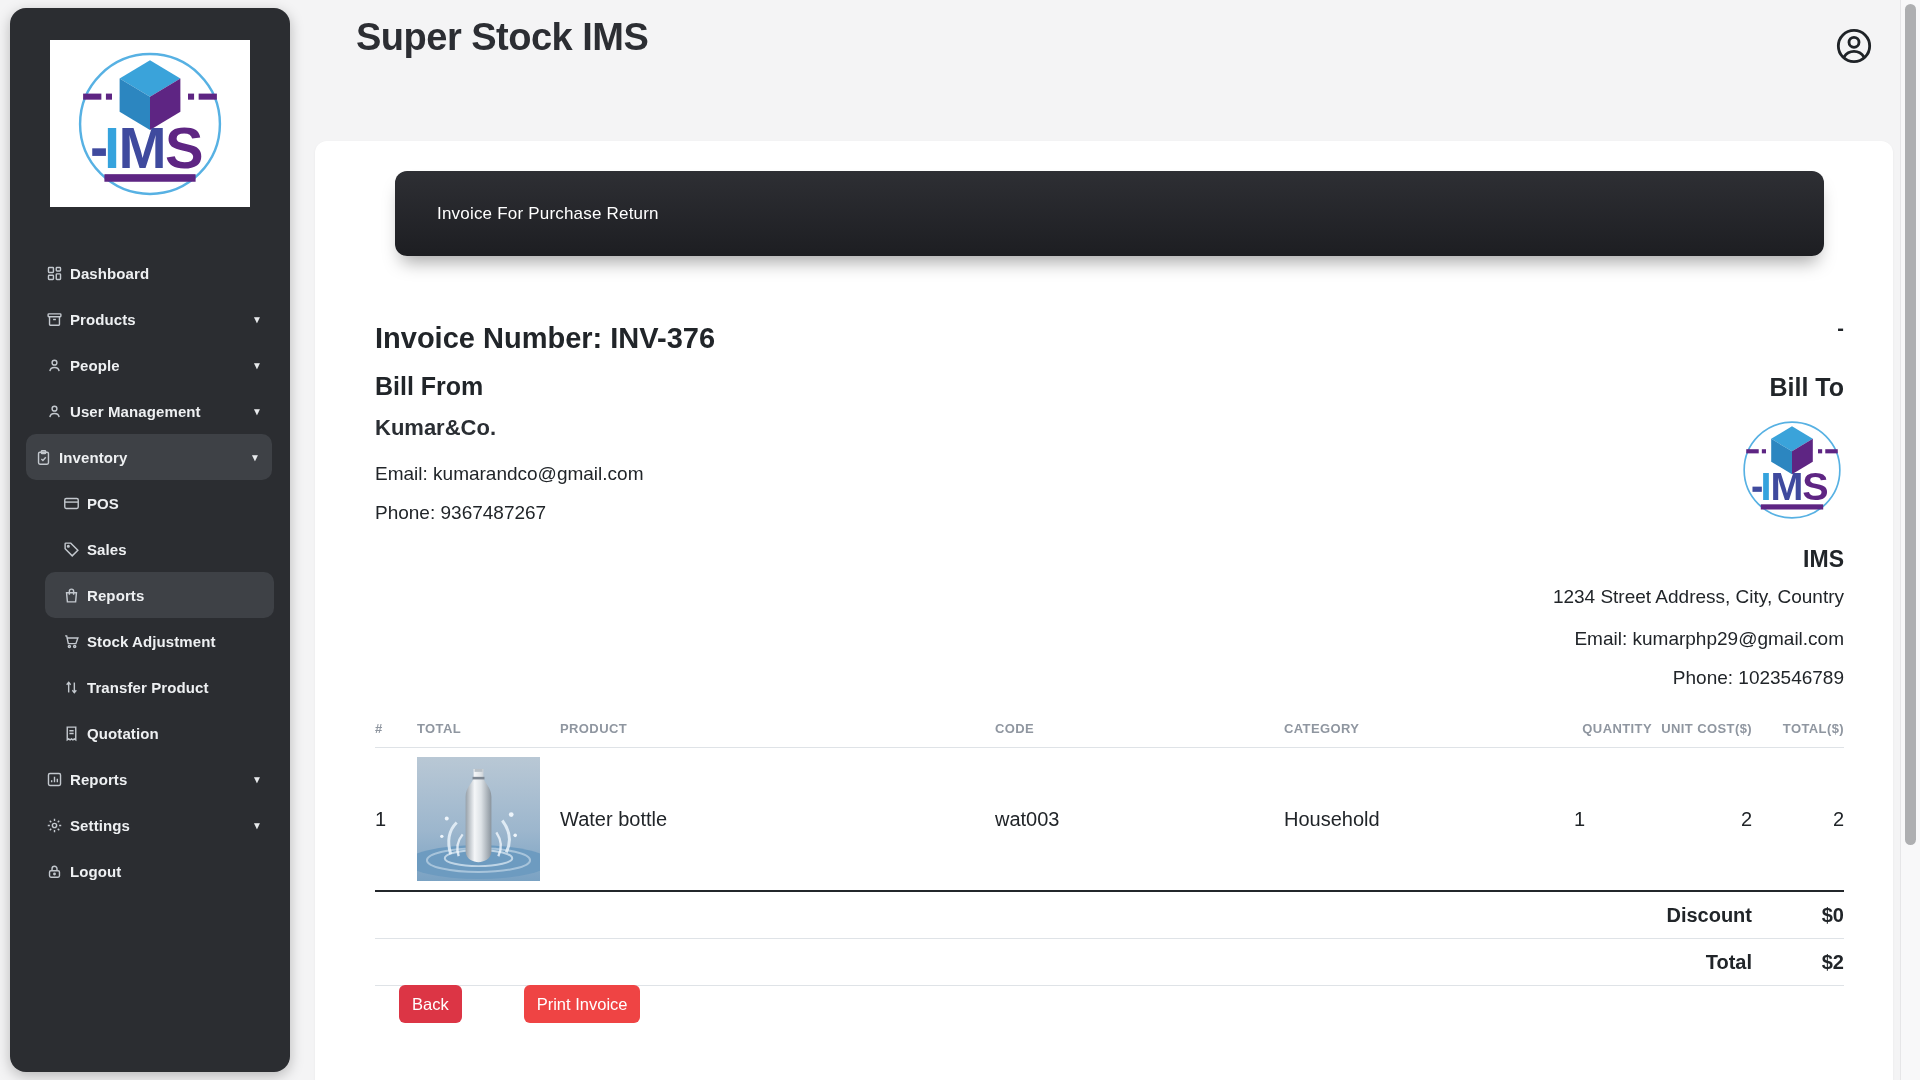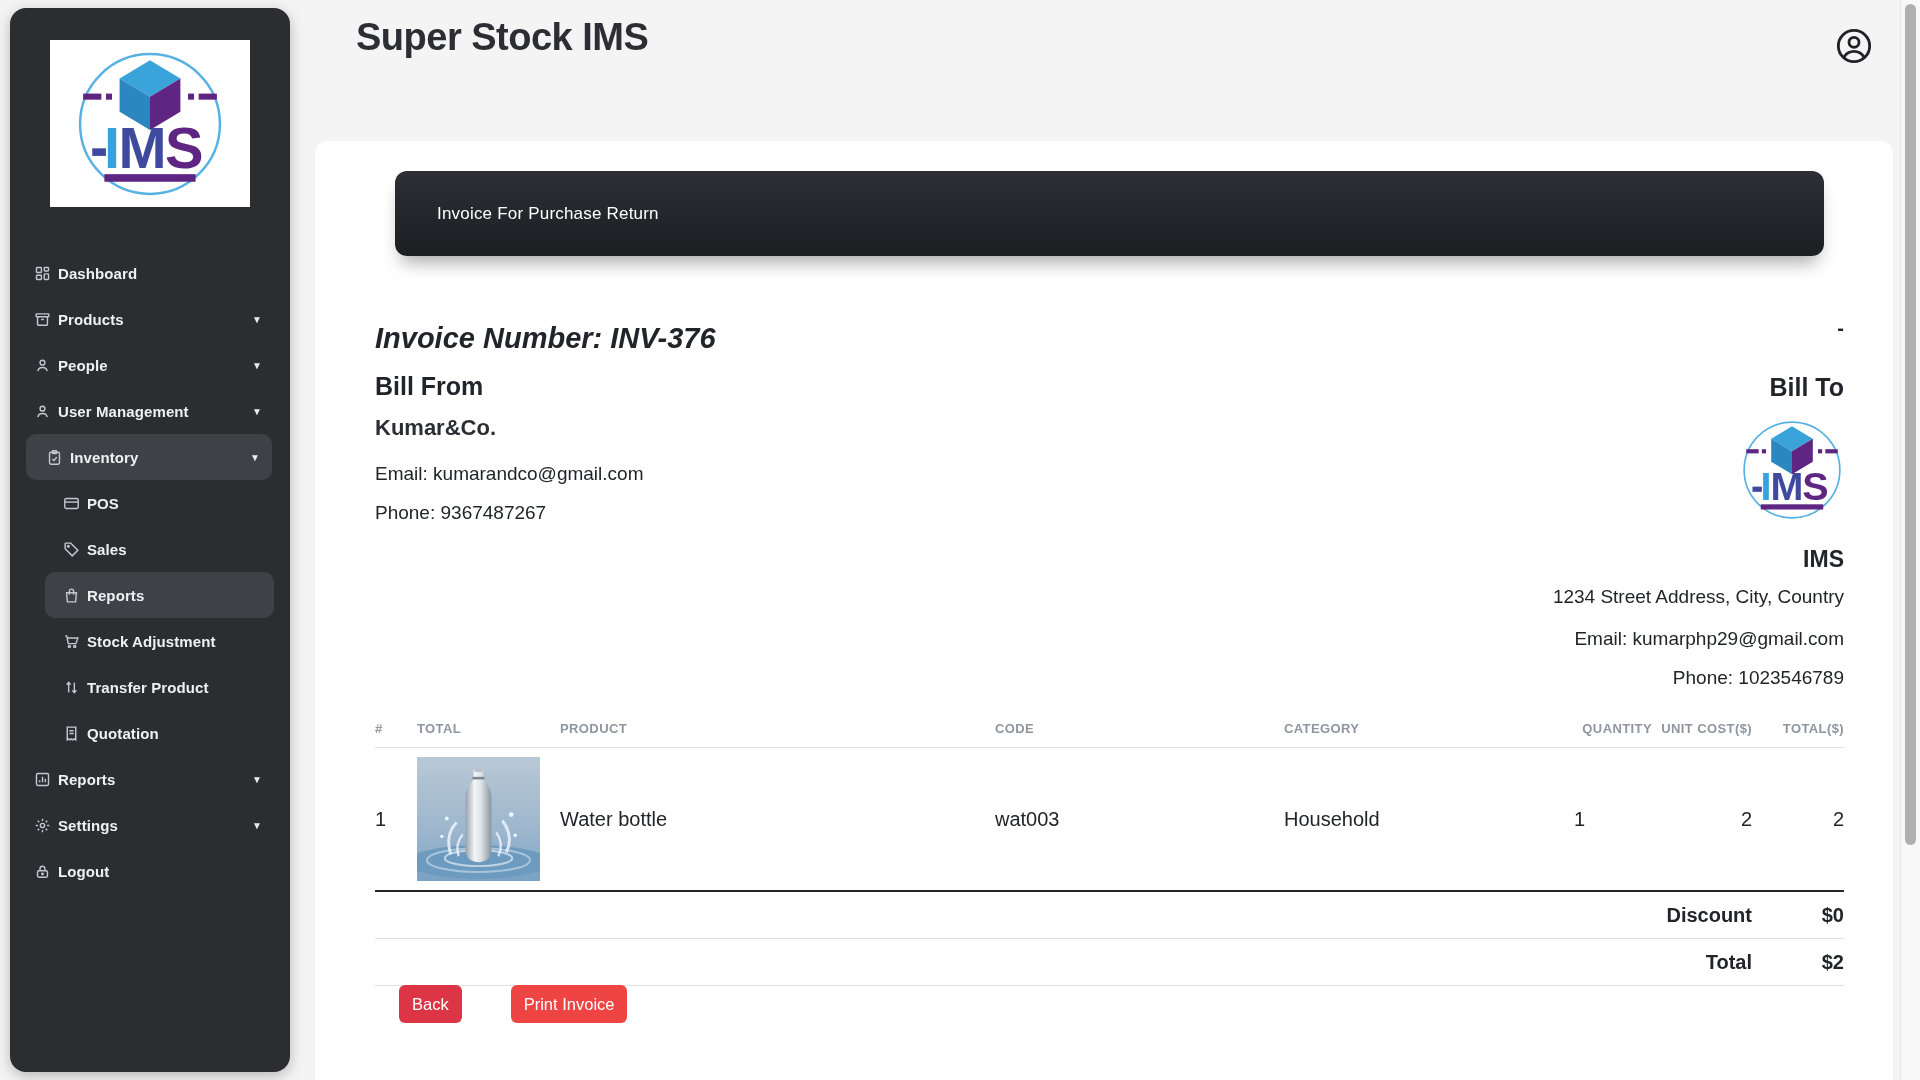--- a/index.html
+++ b/index.html
@@ -11,27 +11,27 @@
   .sidebar{
     position:absolute;left:10px;top:8px;width:280px;height:1064px;
     background:#2b2d31;border-radius:16px;box-shadow:0 4px 14px rgba(0,0,0,.25);
   }
   .logo-box{
     position:absolute;left:40px;top:32px;width:200px;height:167px;background:#ffffff;
     display:flex;align-items:center;justify-content:center;
   }
   .nav{position:absolute;left:0;top:242px;width:100%;}
   .nav-item{
-    display:flex;align-items:center;height:46px;padding-left:24px;
+    display:flex;align-items:center;height:46px;padding-left:36px;
     color:#eef0f2;font-size:15px;font-weight:bold;letter-spacing:.1px;cursor:pointer;
   }
   .nav-item .nico{width:17px;height:17px;margin-right:7px;flex:0 0 17px;color:#c3c8ce;display:inline-flex;}
   .nav-item .nico svg{width:17px;height:17px;display:block;}
   .nav-item.sub{padding-left:53px;}
-  .nav-item.active{background:#3e4146;border-radius:10px;margin:0 18px 0 16px;padding-left:20px;}
+  .nav-item.active{background:#3e4146;border-radius:10px;margin:0 18px 0 16px;padding-left:9px;}
   .nav-item.sub.active{margin-left:35px;padding-left:18px;margin-right:16px;}
   .chev{margin-left:auto;margin-right:28px;font-size:10px;color:#e8eaec;}
   .nav-item.active .chev{margin-right:12px;}
   
   .page-title{
     position:absolute;left:356px;top:16px;font-size:38px;font-weight:bold;color:#2c2e33;letter-spacing:-.5px;
   }
   .user-btn{position:absolute;left:1834px;top:26px;width:40px;height:40px;color:#1f2327;cursor:pointer;}
   
   .card{
@@ -39,21 +39,21 @@
     background:#ffffff;border-radius:12px;box-shadow:0 1px 3px rgba(0,0,0,.05);
   }
   .banner{
     position:absolute;left:80px;top:30px;width:1429px;height:85px;border-radius:12px;
     background:linear-gradient(180deg,#2e2f34 0%,#1d1e22 100%);
     box-shadow:0 12px 18px -6px rgba(0,0,0,.35);
     display:flex;align-items:center;padding-left:42px;box-sizing:border-box;
   }
   .banner-title{color:#ffffff;font-size:17px;font-weight:normal;letter-spacing:.2px;}
   .inv-left{position:absolute;left:60px;top:180px;}
-  .inv-number{font-size:29px;font-weight:bold;line-height:34px;margin:0 0 14px 0;font-style:italic;}
+  .inv-number{font-size:29px;font-weight:bold;line-height:34px;margin:0 0 14px 0;}
   .bill-from-h{font-size:25px;font-weight:bold;line-height:34px;margin:0 0 12px 0;}
   .company{font-size:22px;font-weight:bold;line-height:26px;margin:0 0 20px 0;color:#2a2e33;}
   .contact-line{font-size:19px;line-height:26px;margin:0 0 13px 0;color:#212529;}
   .dash-mark{position:absolute;right:49px;top:176px;font-size:20px;font-weight:bold;}
   .bill-to{position:absolute;right:49px;top:229px;text-align:right;}
   .bill-to-h{font-size:25px;font-weight:bold;line-height:34px;margin:0;}
   .bill-to-logo{margin-top:14px;width:104px;height:104px;display:inline-block;}
   .bill-to-name{font-size:23px;font-weight:bold;line-height:30px;margin:18px 0 0 0;}
   .bill-to-line{font-size:19px;line-height:26px;margin:10px 0 0 0;}
   
@@ -62,21 +62,21 @@
     font-size:13px;font-weight:bold;color:#8f96a0;letter-spacing:.4px;text-align:left;
     padding:0 0 11px 0;border-bottom:1px solid #dfe3e7;
   }
   table.inv th.r{text-align:right;}
   table.inv td{font-size:20px;color:#212529;vertical-align:middle;padding:9px 0;}
   table.inv td.r{text-align:right;}
   tr.data td{border-bottom:2px solid #23272b;}
   .prod-img{width:123px;height:124px;display:block;}
   tr.sum td{font-weight:bold;border-bottom:1px solid #dfe3e7;height:30px;padding:8px 0;margin-top:36px;}
   
-  .actions{position:absolute;left:64px;top:844px;display:flex;gap:4px;padding-left:20px;}
+  .actions{position:absolute;left:64px;top:844px;display:flex;gap:17px;padding-left:20px;}
   .btn{border:none;border-radius:6px;color:#fff;font-size:16.5px;font-family:"Liberation Sans",sans-serif;
        padding:8px 13px;cursor:pointer;line-height:22px;}
   .btn-danger{background:#dc3545;}
   .btn-success{background:#ef4444;margin-left:45px;}
   
   .scrollbar-track{position:absolute;right:0;top:0;width:19px;height:1080px;background:#f8f8f9;border-left:1px solid #e6e6e8;}
   .scrollbar-thumb{position:absolute;right:4px;top:4px;width:11px;height:841px;border-radius:6px;background:#aeafb1;}
 </style>
 </head>
 <body>

